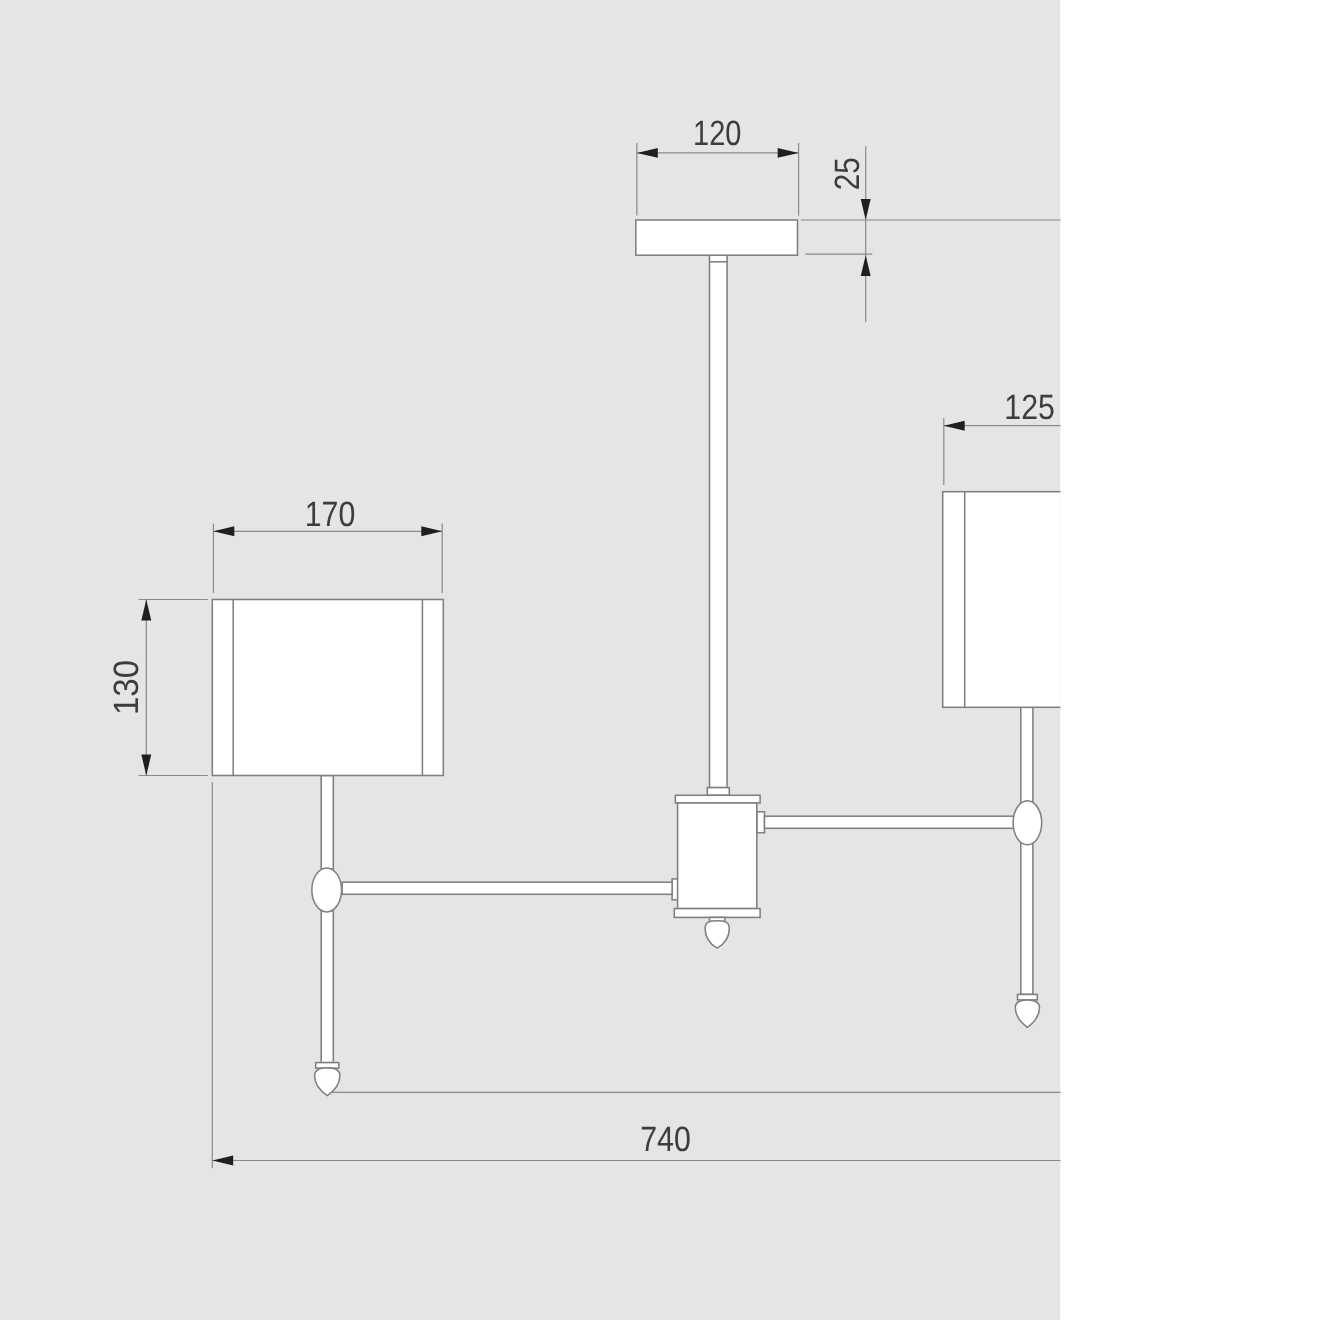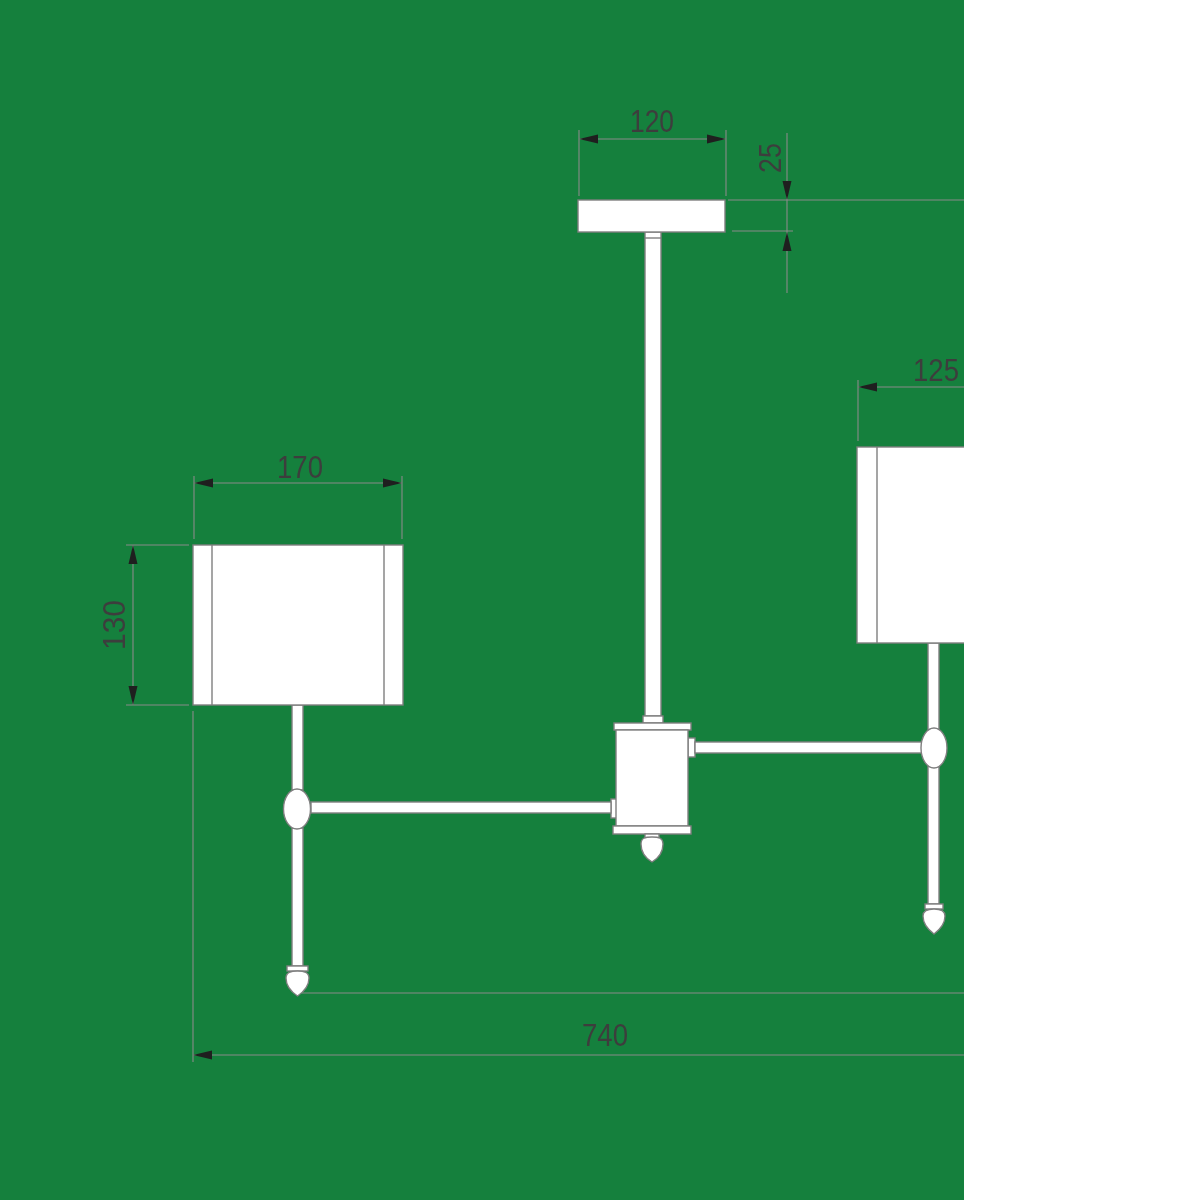--- a/index.html
+++ b/index.html
@@ -4,21 +4,21 @@
 <style>
   html, body {
     margin: 0;
     padding: 0;
     background: #ffffff;
   }
   .stage {
     position: relative;
     width: 964px;
     height: 1200px;
-    background: #15803d;
+    background: #e5e5e5;
     overflow: hidden;
     font-family: "Liberation Sans", sans-serif;
   }
   svg { position: absolute; left: 0; top: 0; }
   
   .fx  { fill: none;    stroke: #7f7f7f; stroke-width: 1.4; }
   .fxw { fill: #ffffff; stroke: #7f7f7f; stroke-width: 1.4; }
   
   .dim { fill: none; stroke: #8a8a8a; stroke-width: 1.1; }
   

